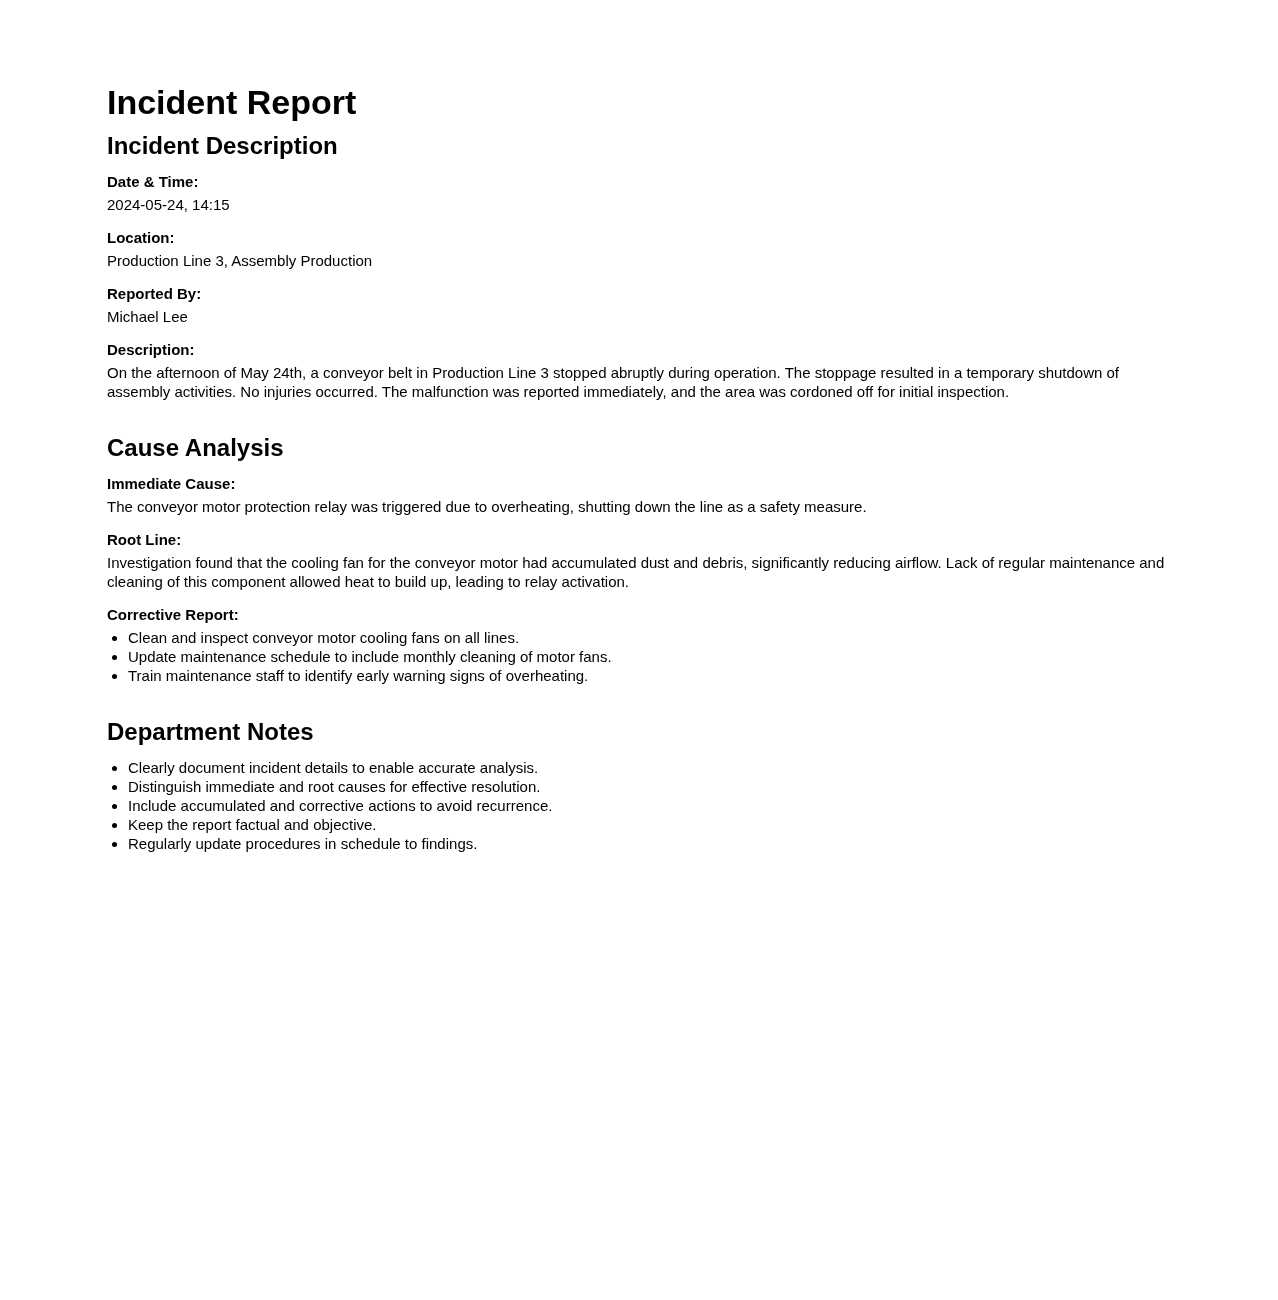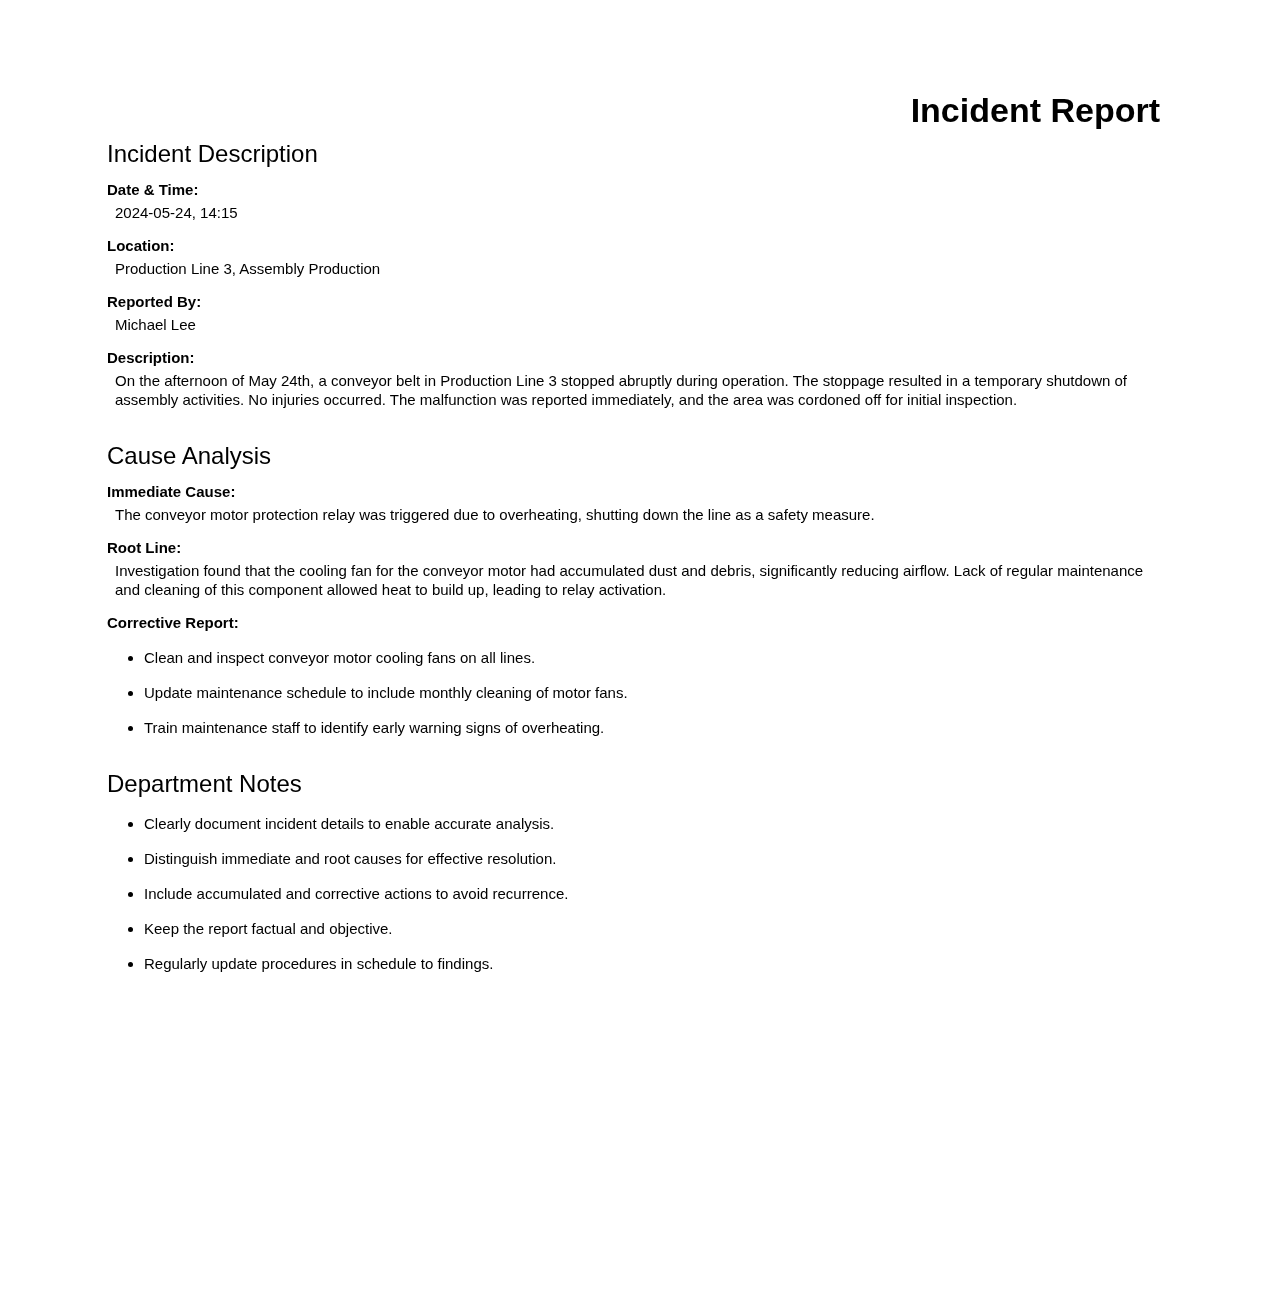--- a/index.html
+++ b/index.html
@@ -22,46 +22,45 @@
     overflow: hidden;
   }
   .doc {
     padding: 82px 110px 40px 107px;
     box-sizing: border-box;
   }
   h1 {
     font-size: 34px;
     line-height: 40px;
     font-weight: 700;
-    margin: 8px;
-    text-align: right;
+    margin: 0;
   }
   h2 {
     font-size: 24px;
     line-height: 28px;
-    font-weight: 400;
+    font-weight: 700;
     margin: 33px 0 12px 0;
   }
   h1 + h2 {
     margin-top: 10px;
   }
   p {
-    margin: 0 0 14px 8px;
+    margin: 0 0 14px 0;
   }
   p.field-label {
     margin: 12px 0 4px 0;
     font-weight: 700;
   }
   ul {
     margin: 4px 0 14px 0;
     padding-left: 21px;
   }
   li {
     line-height: 19px;
-    margin: 16px;
+    margin: 0;
     padding: 0;
   }
 </style>
 </head>
 <body>
 
 <div class="page">
   <div class="doc">
 
     <h1>Incident Report</h1>

